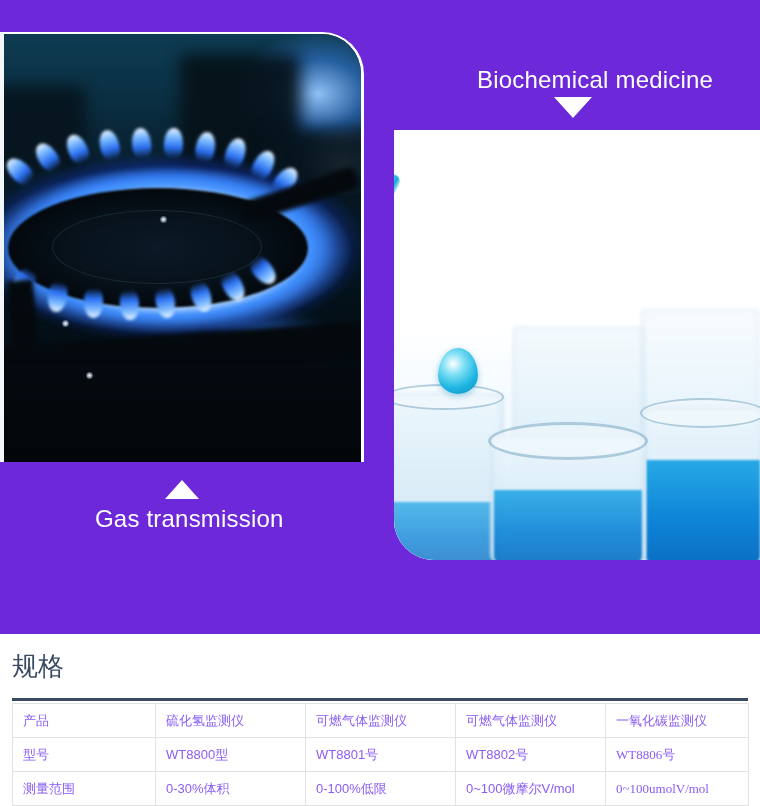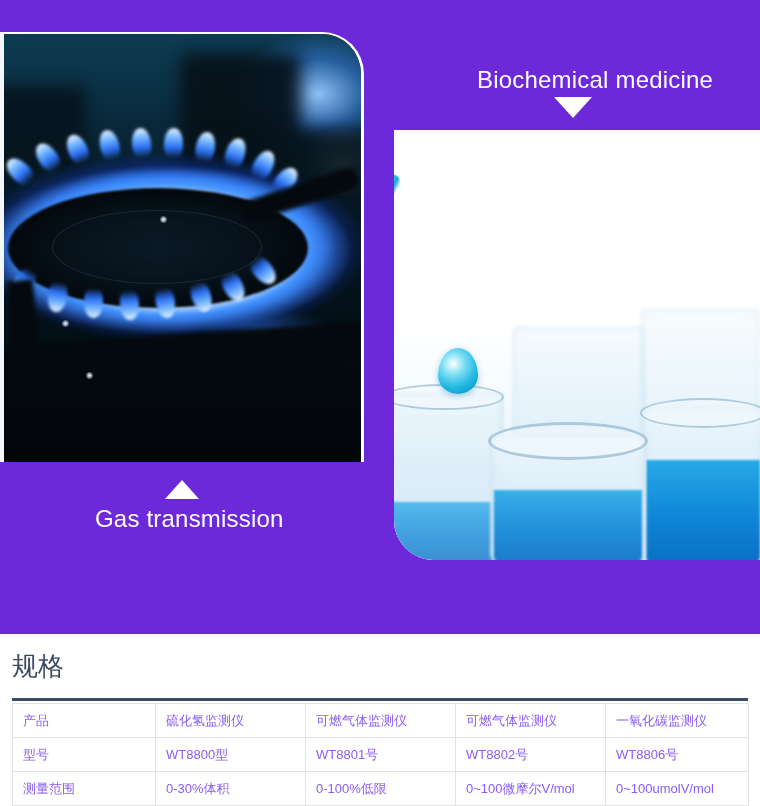--- a/index.html
+++ b/index.html
@@ -180,21 +180,21 @@
     height:34px; padding:0 10px;
     font-size:13px; color:#8b5cf6;
     vertical-align:middle;
     white-space:nowrap;
     overflow:hidden;
   }
   .c0 { width:143px; }
   .c1 { width:150px; }
   .c2 { width:150px; }
   .c3 { width:150px; }
-  .c4 { width:143px; }
+  .c4 { width:143px;font-family:Liberation Serif, serif; }
 </style>
 </head>
 <body>
 
 <div id="page">
 
   <div class="hero">
 
     <div class="hero-left-sliver"></div>
 

